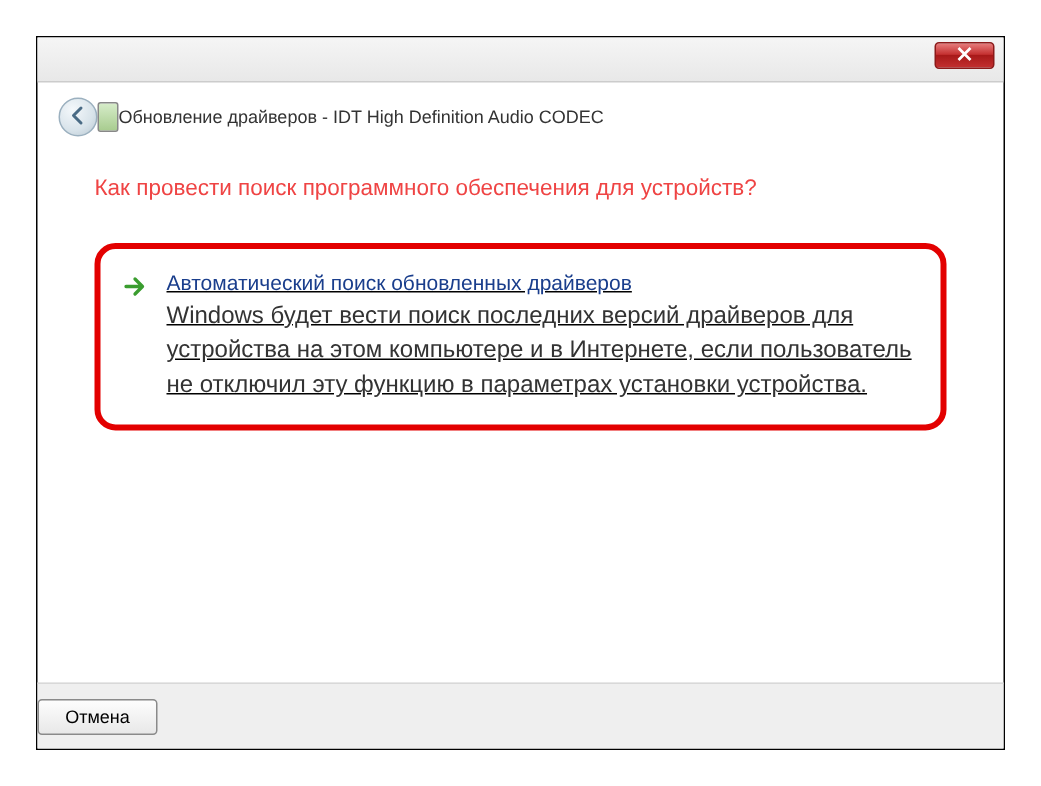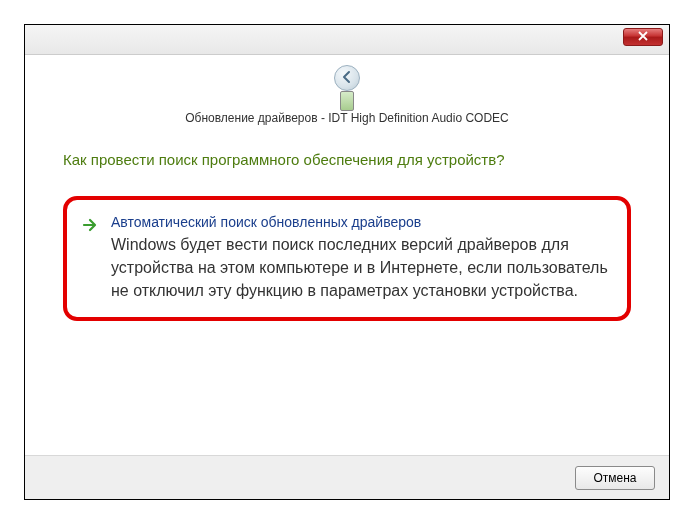--- a/index.html
+++ b/index.html
@@ -47,21 +47,20 @@
     }
     .close-btn svg {
       width: 10px;
       height: 10px;
     }
     .header-row {
       padding: 10px 14px 8px 14px;
       display: flex;
       align-items: center;
       gap: 0;
-      flex-direction: column;
     }
     .back-btn {
       width: 26px;
       height: 26px;
       border-radius: 50%;
       background: radial-gradient(circle at 35% 30%, #f4f8fb, #d8e3ea 60%, #b9c8d2);
       border: 1px solid #9bb0bf;
       display: flex;
       align-items: center;
       justify-content: center;
@@ -79,32 +78,33 @@
       border-radius: 2px;
     }
     .window-title {
       font-size: 12px;
       color: #333;
     }
     .content {
       padding: 18px 38px 10px 38px;
     }
     .heading {
-      color: #4d7c0f;
+      color: #ef4444;
       font-size: 15px;
       margin-bottom: 28px;
     }
     .option {
       padding: 14px 18px 14px 14px;
       display: flex;
       gap: 12px;
       border: 4px solid transparent;
       border-radius: 14px;
       cursor: pointer;
       margin-bottom: 12px;
+      text-decoration: underline;
     }
     .option.highlighted {
       border: 4px solid #e30000;
     }
     .arrow-icon {
       flex-shrink: 0;
       width: 18px;
       height: 18px;
       margin-top: 2px;
     }
@@ -127,21 +127,20 @@
     }
     .footer {
       position: absolute;
       bottom: 0;
       left: 0;
       right: 0;
       height: 44px;
       background: #efefef;
       border-top: 1px solid #d8d8d8;
       display: flex;
-      justify-content: flex-end;
       align-items: center;
       padding-right: 14px;
     }
     .cancel-btn {
       min-width: 80px;
       height: 24px;
       background: linear-gradient(to bottom, #fdfdfd, #e8e8e8);
       border: 1px solid #8a8a8a;
       border-radius: 3px;
       font-size: 12px;

